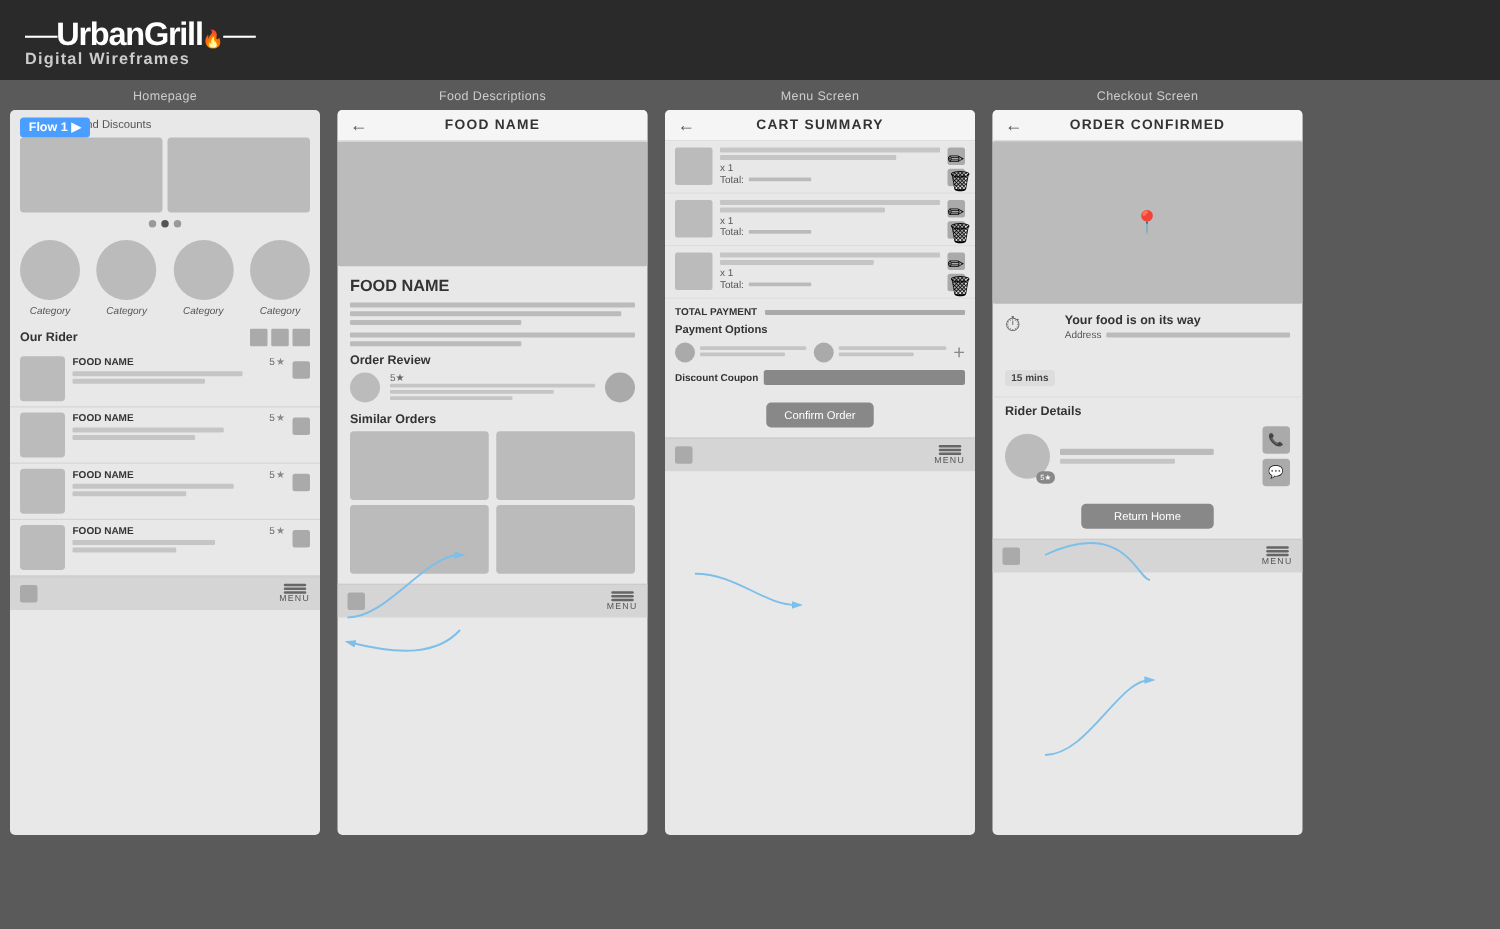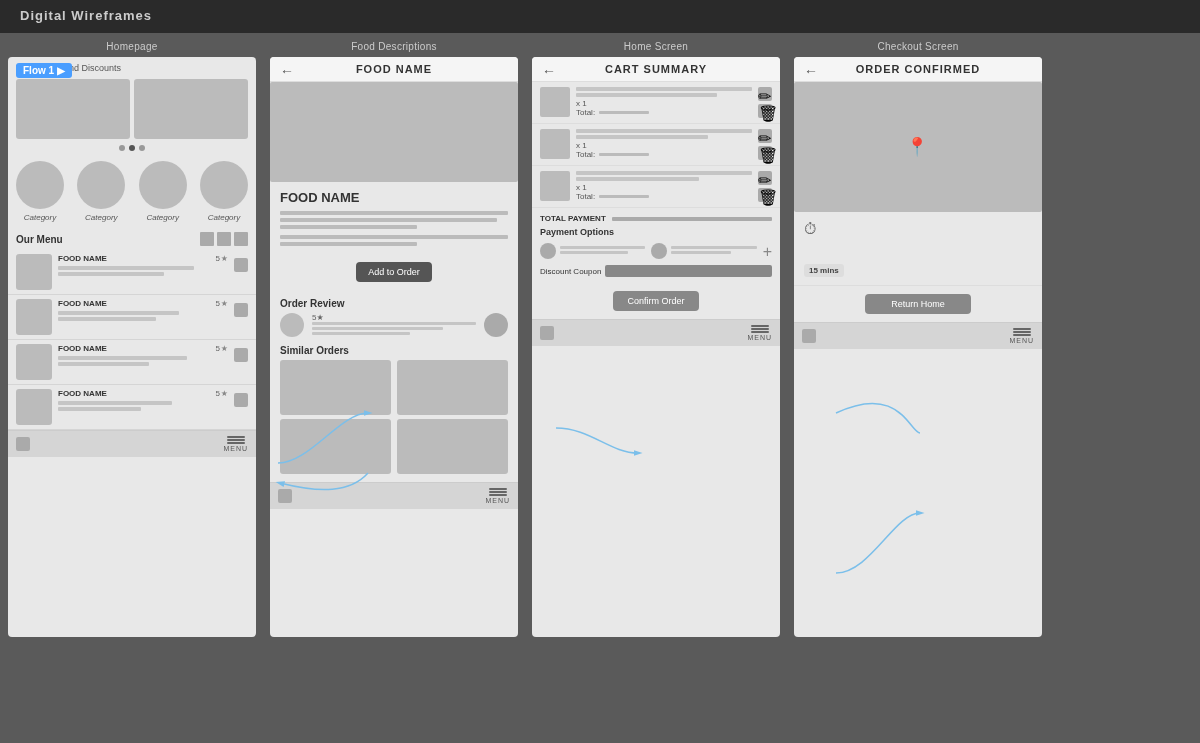--- a/index.html
+++ b/index.html
@@ -124,21 +124,21 @@
     .s3-edit-btn { width: 14px; height: 14px; background: #aaa; border-radius: 2px; }
     .s3-section { padding: 6px 8px; }
     .s3-total-row { display: flex; align-items: center; gap: 6px; margin-bottom: 4px; }
     .s3-total-label { font-size: 8px; font-weight: bold; color: #333; white-space: nowrap; }
     .s3-total-val { height: 4px; background: #aaa; border-radius: 1px; flex: 1; }
     .s3-pay-title { font-size: 9px; font-weight: bold; color: #333; margin-bottom: 6px; }
     .s3-pay-circle { width: 16px; height: 16px; border-radius: 50%; background: #aaa; }
     .s3-pay-line { height: 3px; background: #c5c5c5; margin-bottom: 2px; border-radius: 1px; }
     .s3-plus { font-size: 16px; color: #888; margin-left: auto; }
     .s3-coupon-row { display: flex; align-items: center; gap: 4px; }
-    .s3-coupon-label { font-size: 8px; color: #333; font-weight: normal; }
+    .s3-coupon-label { font-size: 8px; color: #333; font-weight: bold; }
     .s3-coupon-box { height: 12px; background: #888; border-radius: 2px; flex: 1; }
     .s3-confirm-btn { background: #888; color: white; font-size: 9px; padding: 5px 14px; border-radius: 4px; display: block; margin: 8px auto; width: fit-content; }
 
     
     .s4-map { background: #bbb; height: 130px; width: 100%; position: relative; display: flex; align-items: center; justify-content: center; }
     .s4-pin { font-size: 18px; color: #555; }
     .s4-delivery { padding: 8px 10px; display: flex; align-items: flex-start; gap: 8px; border-bottom: 1px solid #ddd; }
     .s4-delivery-info { flex: 1; }
     .s4-delivery-title { font-size: 10px; font-weight: bold; color: #333; }
     .s4-delivery-sub { font-size: 8px; color: #555; margin-top: 1px; display: flex; align-items: center; gap: 4px; }
@@ -206,20 +206,23 @@
       left: 16px;
       z-index: 20;
     }
     .s4-time-badge { background: #ddd; border-radius: 3px; padding: 2px 5px; font-size: 8px; color: #444; font-weight: bold; margin-top: 26px; }
   </style>
 </head>
 <body>
 
 <div class="header">
   <div>
+    <div class="logo-text">
+      <span class="logo-dash">—</span>UrbanGrill<span style="font-size:14px;">🔥</span><span class="logo-dash">—</span>
+    </div>
     <div class="logo-sub">Digital Wireframes</div>
   </div>
 </div>
 
 <div style="position:relative; width:1200px;">
 
   <div class="flow-tag">
     <span>Flow 1</span>
     <span>▶</span>
   </div>
@@ -256,21 +259,21 @@
             <div class="s1-cat-circle wf-gray"></div>
             <span class="s1-cat-label">Category</span>
           </div>
           <div class="s1-cat">
             <div class="s1-cat-circle wf-gray"></div>
             <span class="s1-cat-label">Category</span>
           </div>
         </div>
 
         <div class="s1-menu-header">
-          <span class="s1-menu-title">Our Menu</span>
+          <span class="s1-menu-title">Our Rider</span>
           <div class="s1-menu-icons">
             <div class="s1-menu-icon wf-gray"></div>
             <div class="s1-menu-icon wf-gray"></div>
             <div class="s1-menu-icon wf-dark"></div>
           </div>
         </div>
 
         <div class="s1-food-item">
           <div class="s1-food-thumb wf-gray"></div>
           <div class="s1-food-info">
@@ -350,23 +353,20 @@
             <div class="line" style="width:95%;"></div>
             <div class="line short"></div>
           </div>
           <div style="margin-top:6px;">
             <div class="s2-lines">
               <div class="line" style="width:100%;"></div>
               <div class="line short"></div>
             </div>
           </div>
 
-          <div style="display:flex; justify-content:center; margin:8px 0;">
-            <div class="s2-add-btn">Add to Order</div>
-          </div>
 
           <div class="s2-review-title">Order Review</div>
           <div class="s2-review-row">
             <div class="s2-reviewer wf-light"></div>
             <div class="s2-review-content">
               <div class="s2-review-rating">5★</div>
               <div class="s2-review-lines">
                 <div class="line" style="width:100%;height:3px;background:#c5c5c5;margin-bottom:2px;border-radius:1px;"></div>
                 <div class="line" style="width:80%;height:3px;background:#c5c5c5;margin-bottom:2px;border-radius:1px;"></div>
                 <div class="line" style="width:60%;height:3px;background:#c5c5c5;border-radius:1px;"></div>
@@ -392,21 +392,21 @@
             <div class="nav-line"></div>
             <div class="nav-line"></div>
             <div class="nav-line"></div>
             <span class="nav-label">MENU</span>
           </div>
         </div>
       </div>
     </div>
 
     <div class="screen-col">
-      <div class="screen-label-top">Home Screen</div>
+      <div class="screen-label-top">Menu Screen</div>
       <div class="screen screen-3">
 
         <div class="screen-header">
           <span class="back-arrow">←</span>
           <span>CART SUMMARY</span>
         </div>
 
         <div class="s3-cart-item">
           <div class="s3-thumb wf-gray"></div>
           <div class="s3-item-info">
@@ -516,22 +516,45 @@
 
         <div class="s4-map wf-gray">
           <span class="s4-pin">📍</span>
         </div>
 
         <div class="s4-delivery">
           <div>
             <div style="font-size:16px;color:#555;">⏱</div>
             <div class="s4-time-badge">15 mins</div>
           </div>
-        </div>
-
+          <div class="s4-delivery-info">
+            <div class="s4-delivery-title">Your food is on its way</div>
+            <div class="s4-delivery-sub">
+              <span>Address</span>
+              <div class="s4-delivery-line"></div>
+            </div>
+          </div>
+        </div>
+
+        <div class="s4-rider">
+          <div class="s4-rider-title">Rider Details</div>
+          <div class="s4-rider-row">
+            <div class="s4-rider-avatar wf-gray">
+              <div class="s4-rider-rating">5★</div>
+            </div>
+            <div class="s4-rider-info">
+              <div class="s4-rider-name"></div>
+              <div class="s4-rider-detail"></div>
+            </div>
+            <div class="s4-rider-btns">
+              <div class="s4-rider-btn wf-gray">📞</div>
+              <div class="s4-rider-btn wf-gray">💬</div>
+            </div>
+          </div>
+        </div>
 
         <div class="s4-return-btn">Return Home</div>
 
         <div class="screen-bottom">
           <div class="wf-gray" style="width:14px;height:14px;"></div>
           <div class="nav-menu">
             <div class="nav-line"></div>
             <div class="nav-line"></div>
             <div class="nav-line"></div>
             <span class="nav-label">MENU</span>

